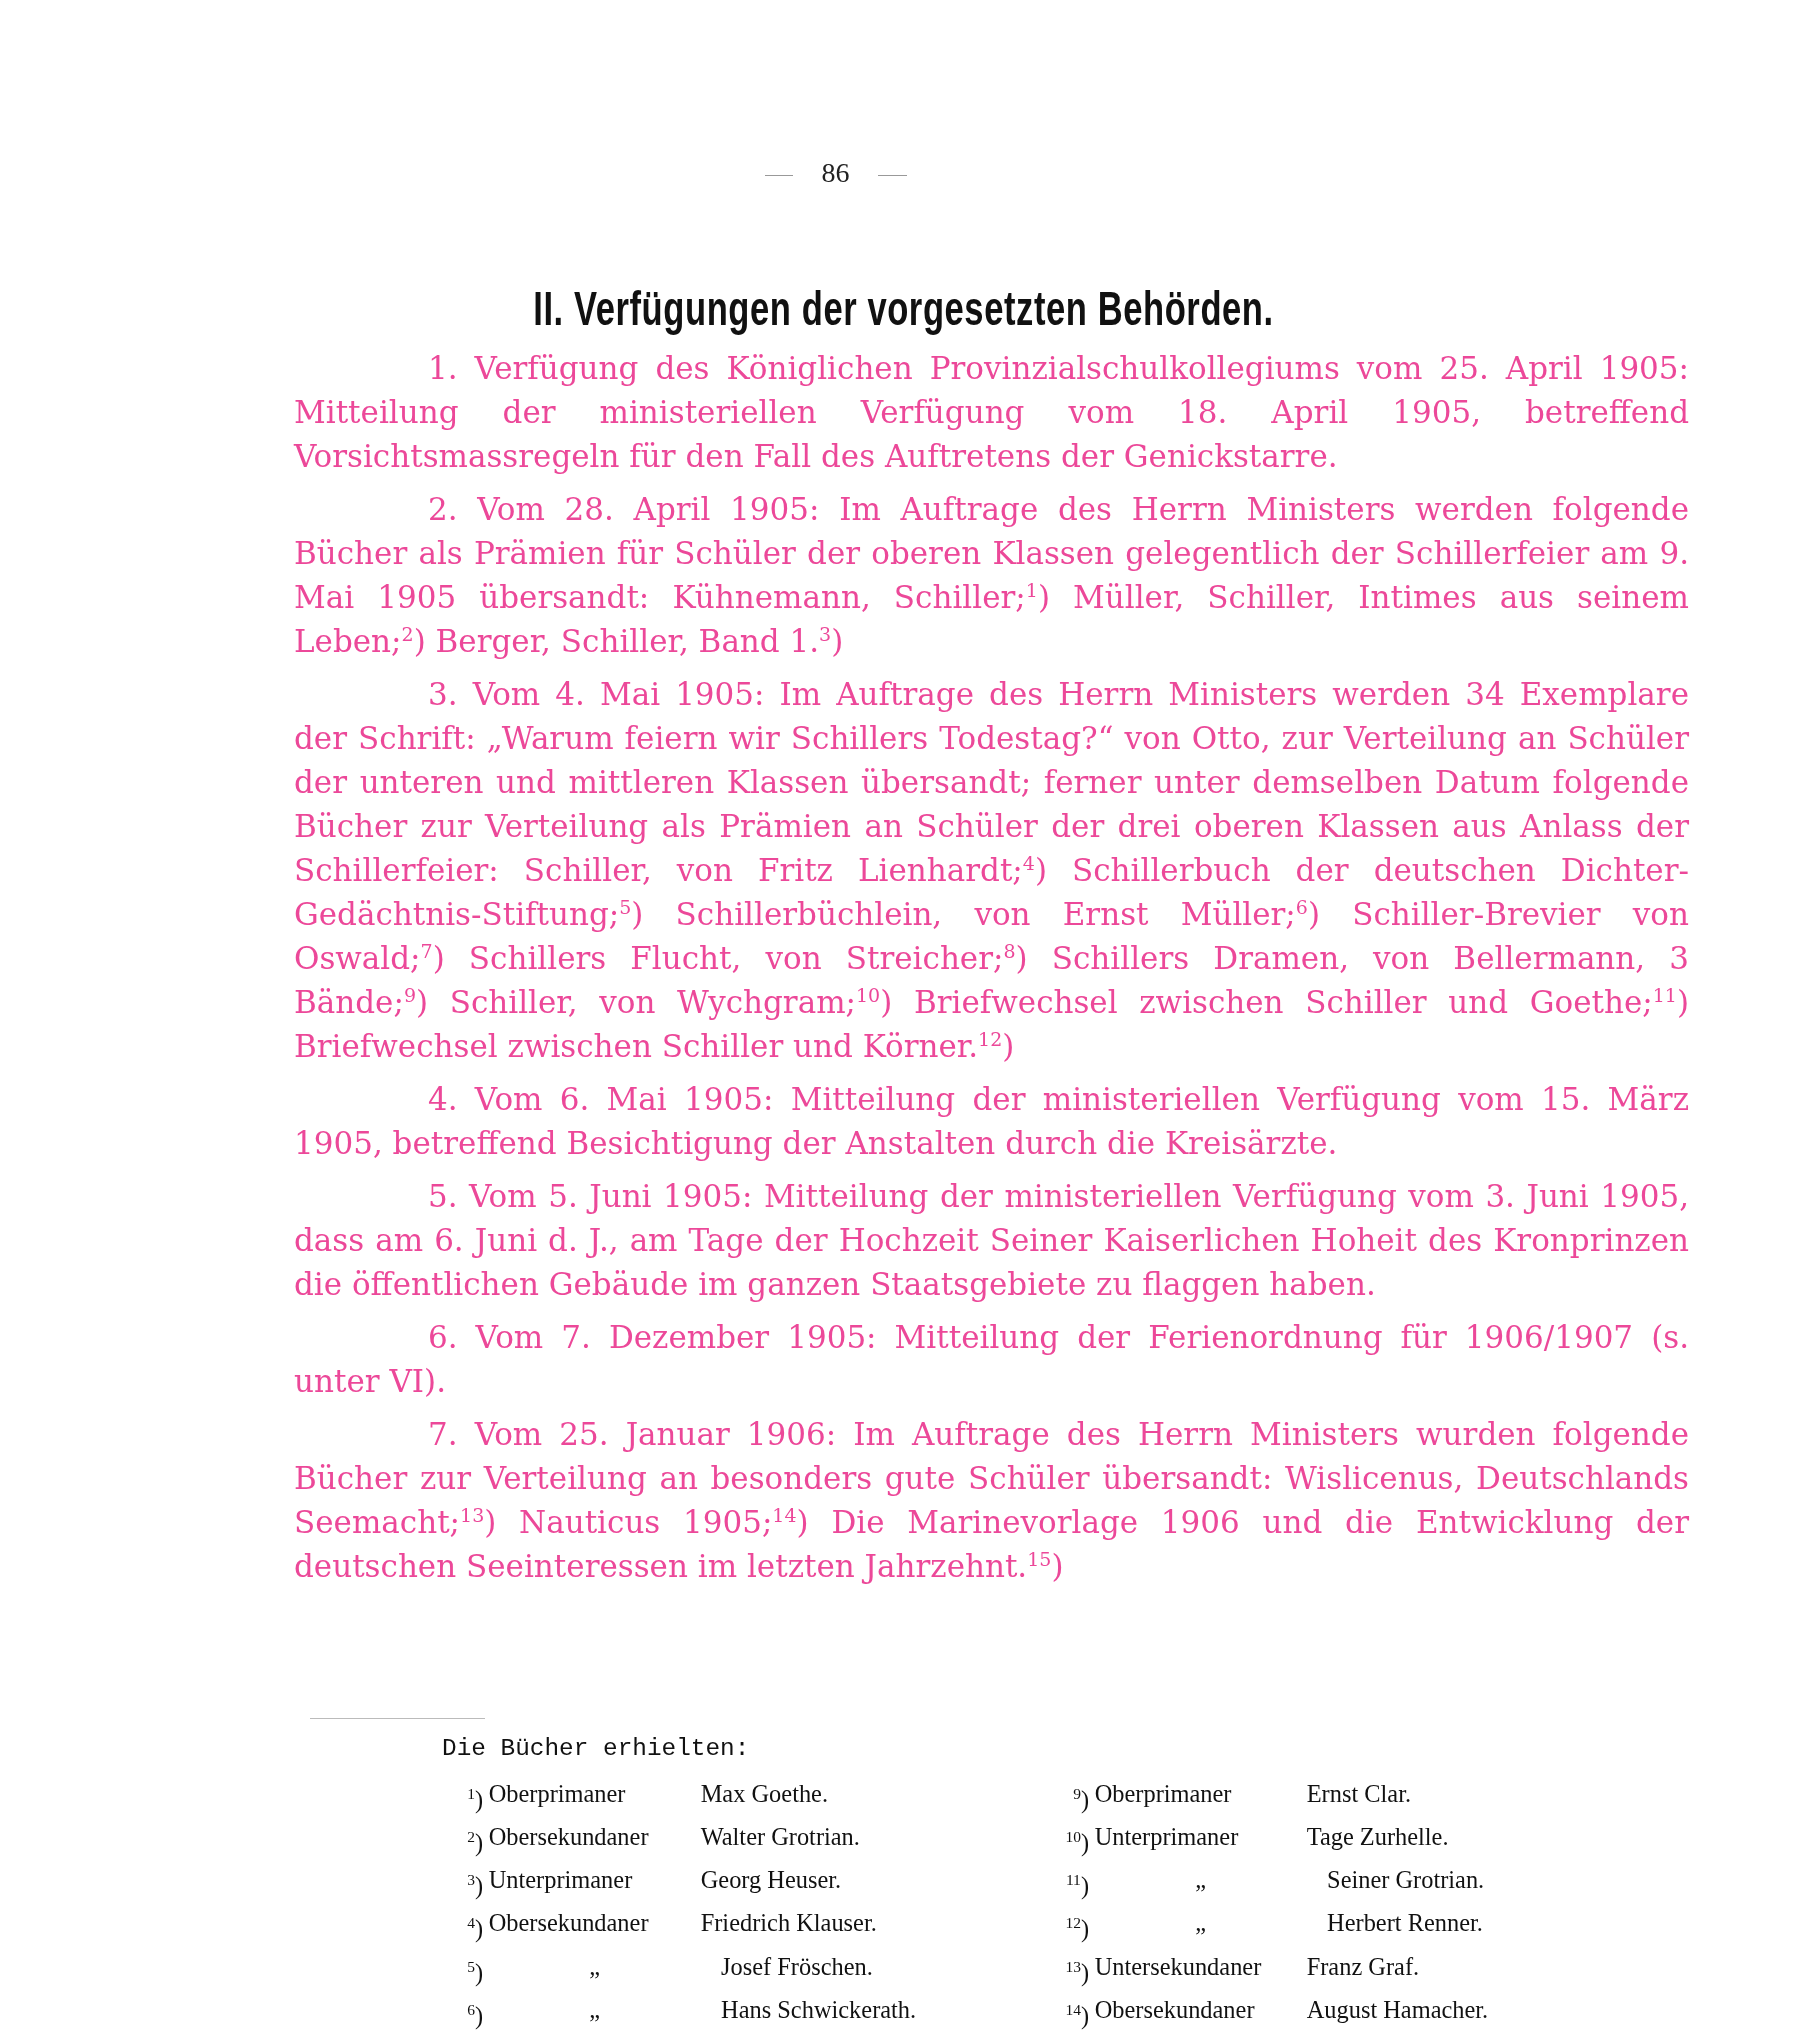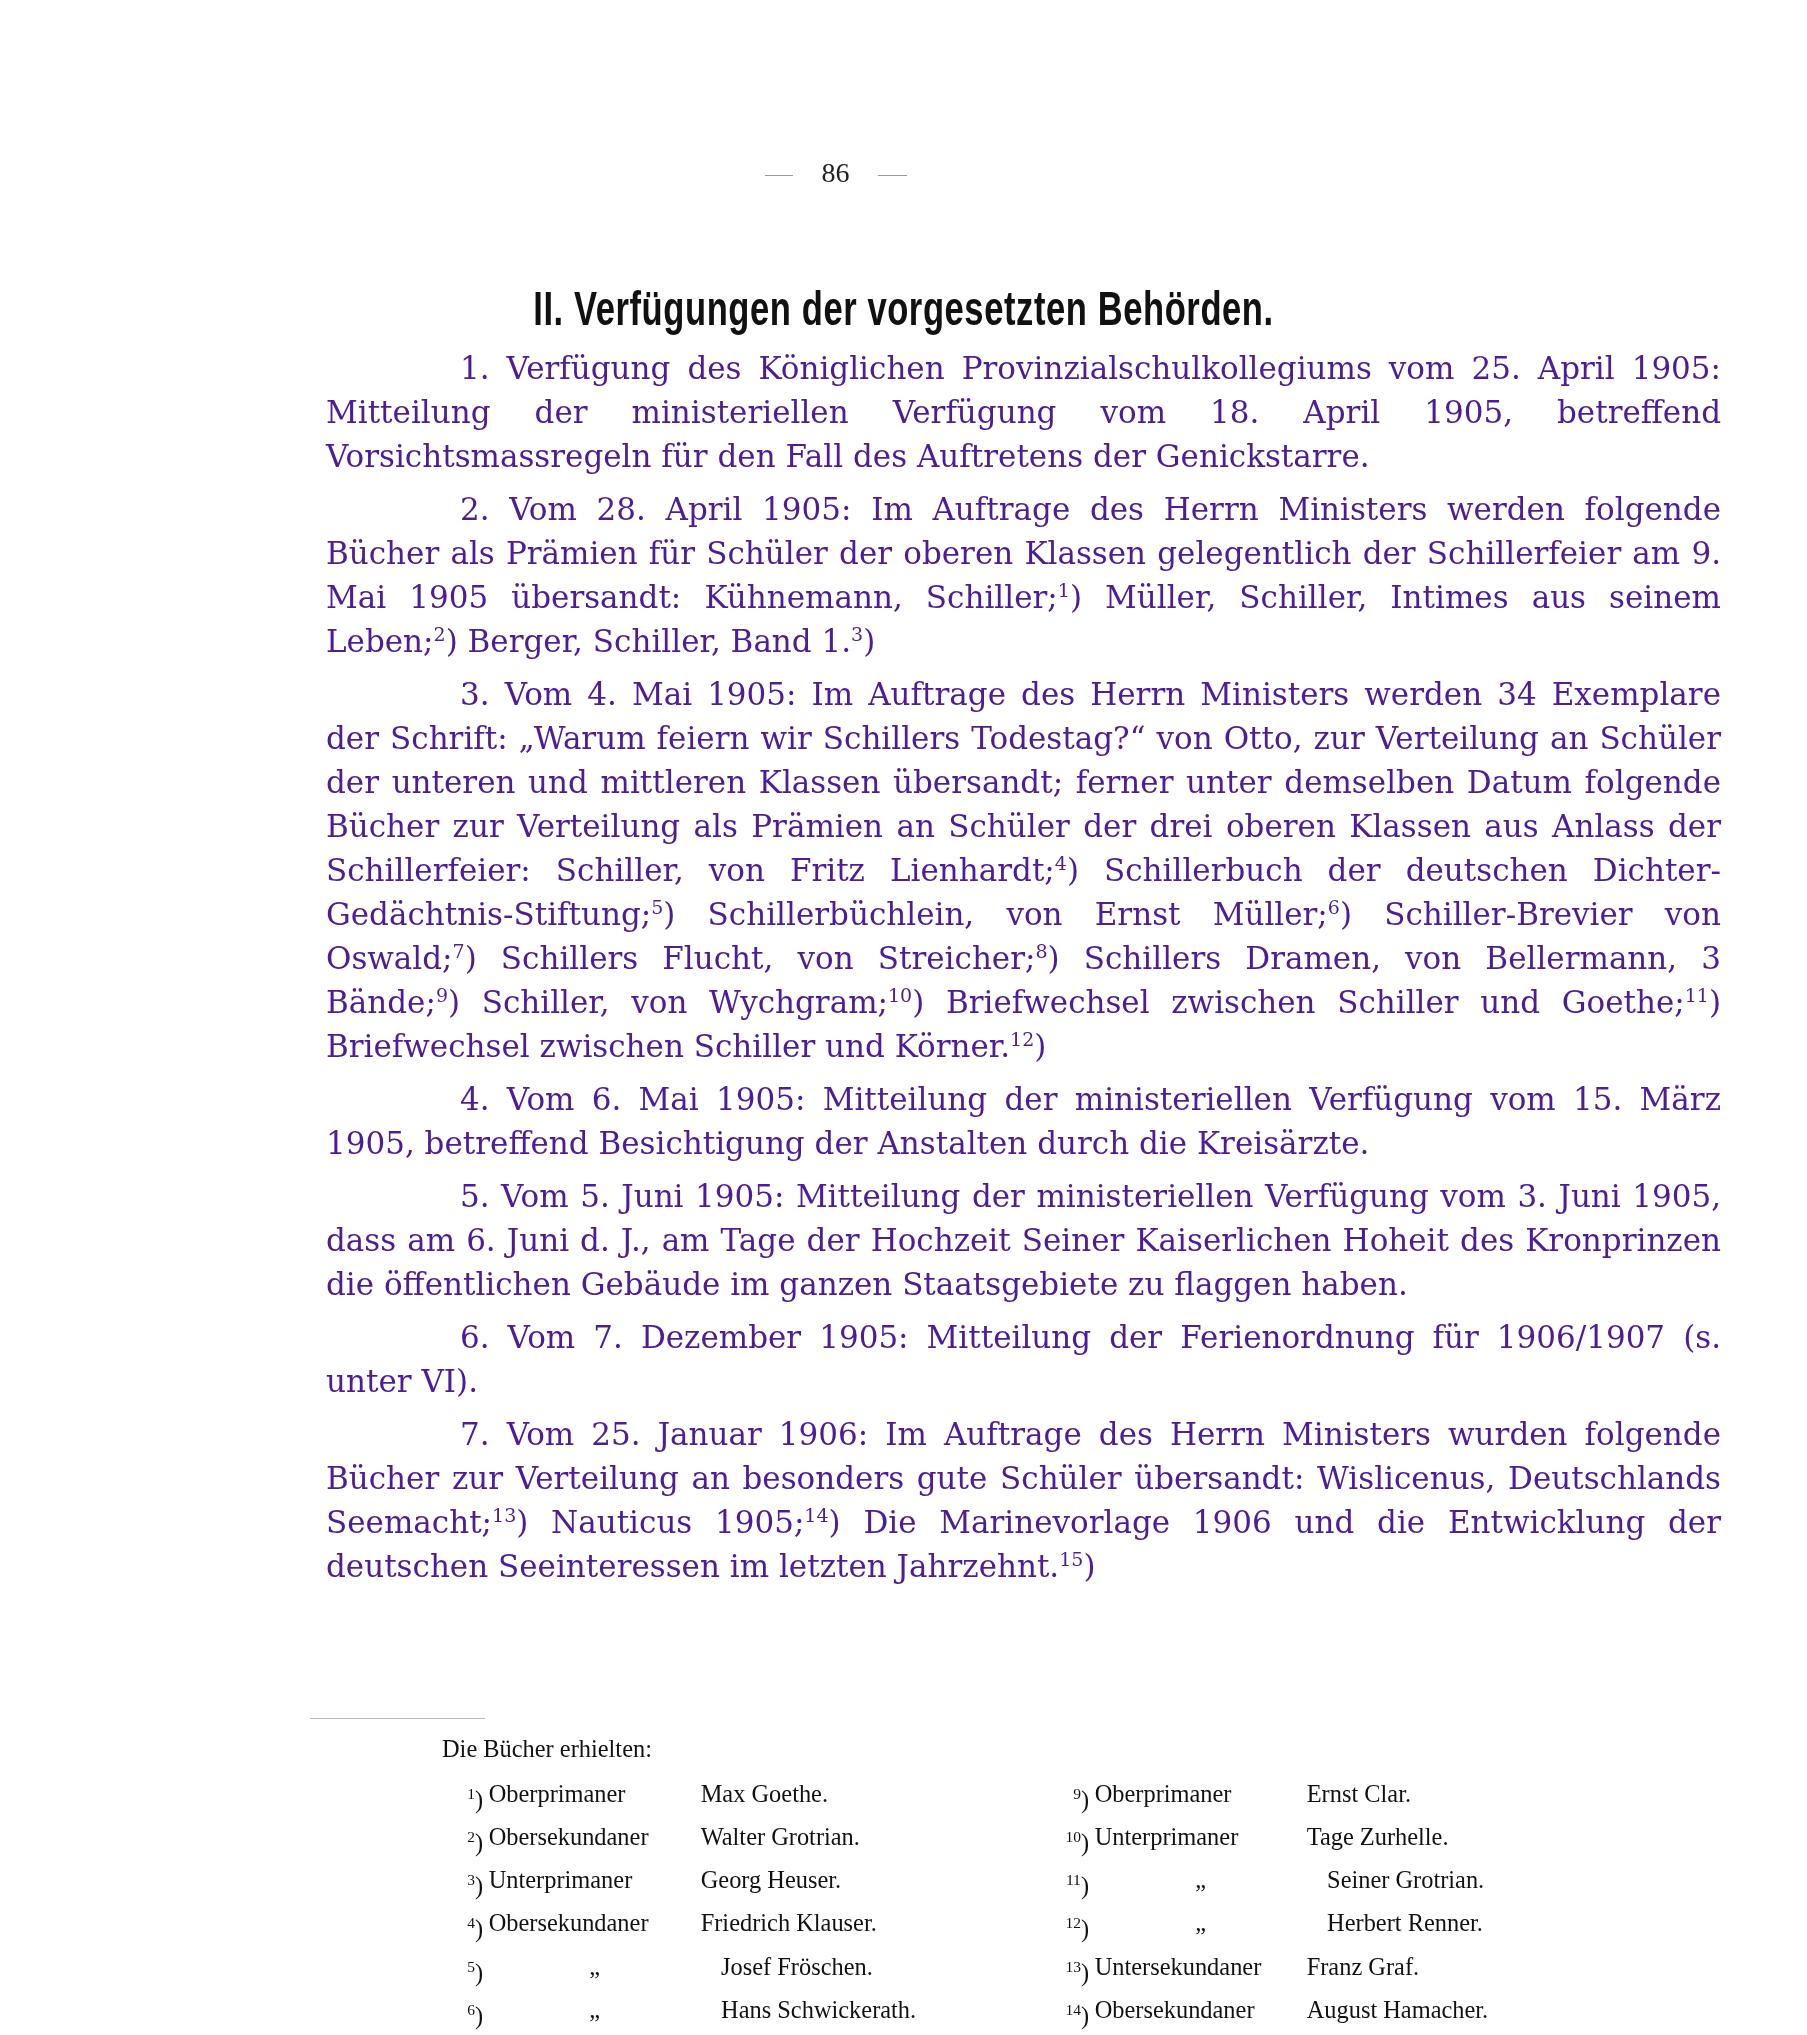--- a/index.html
+++ b/index.html
@@ -3,27 +3,27 @@
 <meta charset="utf-8">
 <style>
   html, body { margin: 0; padding: 0; background: #ffffff; }
   body { width: 1807px; height: 2411px; position: relative; overflow: hidden; color: #1a1a1a; }
   .page-number { position: absolute; top: 157px; left: 0; width: 1671px; text-align: center;
     font-family: "Liberation Serif", serif; font-size: 28px; color: #222; }
   .page-number .dash { display: inline-block; width: 28.5px; height: 1.6px; background: #999; vertical-align: middle; margin: 0 28.5px; }
   .title { position: absolute; top: 281px; left: 0; width: 1807px; text-align: center;
     font-family: "Liberation Sans", sans-serif; font-weight: bold; font-size: 48px;
     transform: scaleX(0.72); transform-origin: 50% 50%; letter-spacing: 0.8px; color: #111; }
-  .body { position: absolute; top: 346px; left: 326px; width: 1395px;
-    font-family: "DejaVu Serif", serif; font-size: 31px; line-height: 44px; color: #4c1d95; }
+  .body { position: absolute; top: 346px; left: 294px; width: 1395px;
+    font-family: "DejaVu Serif", serif; font-size: 31px; line-height: 44px; color: #ec4899; }
   .para { text-align: justify; text-indent: 134px; margin: 0 0 9px 0; }
   .para .fn { font-size: 19px; vertical-align: super; line-height: 0; }
   .rule { position: absolute; top: 1718px; left: 310px; width: 175px; height: 1.2px; background: #bbb; }
   .notes-head { position: absolute; top: 1735px; left: 442px;
-    font-family: Liberation Serif, serif; font-size: 24.4px; color: #111; }
+    font-family: Liberation Mono, monospace; font-size: 24.4px; color: #111; }
   .notes { position: absolute; top: 1775px; font-family: "Liberation Serif", serif; font-size: 24.4px; line-height: 37px; color: #111; }
   .notes.left { left: 444px; }
   .notes.right { left: 1050px; }
   .note { display: flex; white-space: nowrap; }
   .note .num { display: inline-block; width: 39px; text-align: right; padding-right: 5.7px; }
   .note .num sup { font-size: 15.5px; }
   .note .rank { display: inline-block; width: 212px; }
   .note .rank.ditto { text-align: center; padding-right: 20.4px; }
 </style>
 </head>

